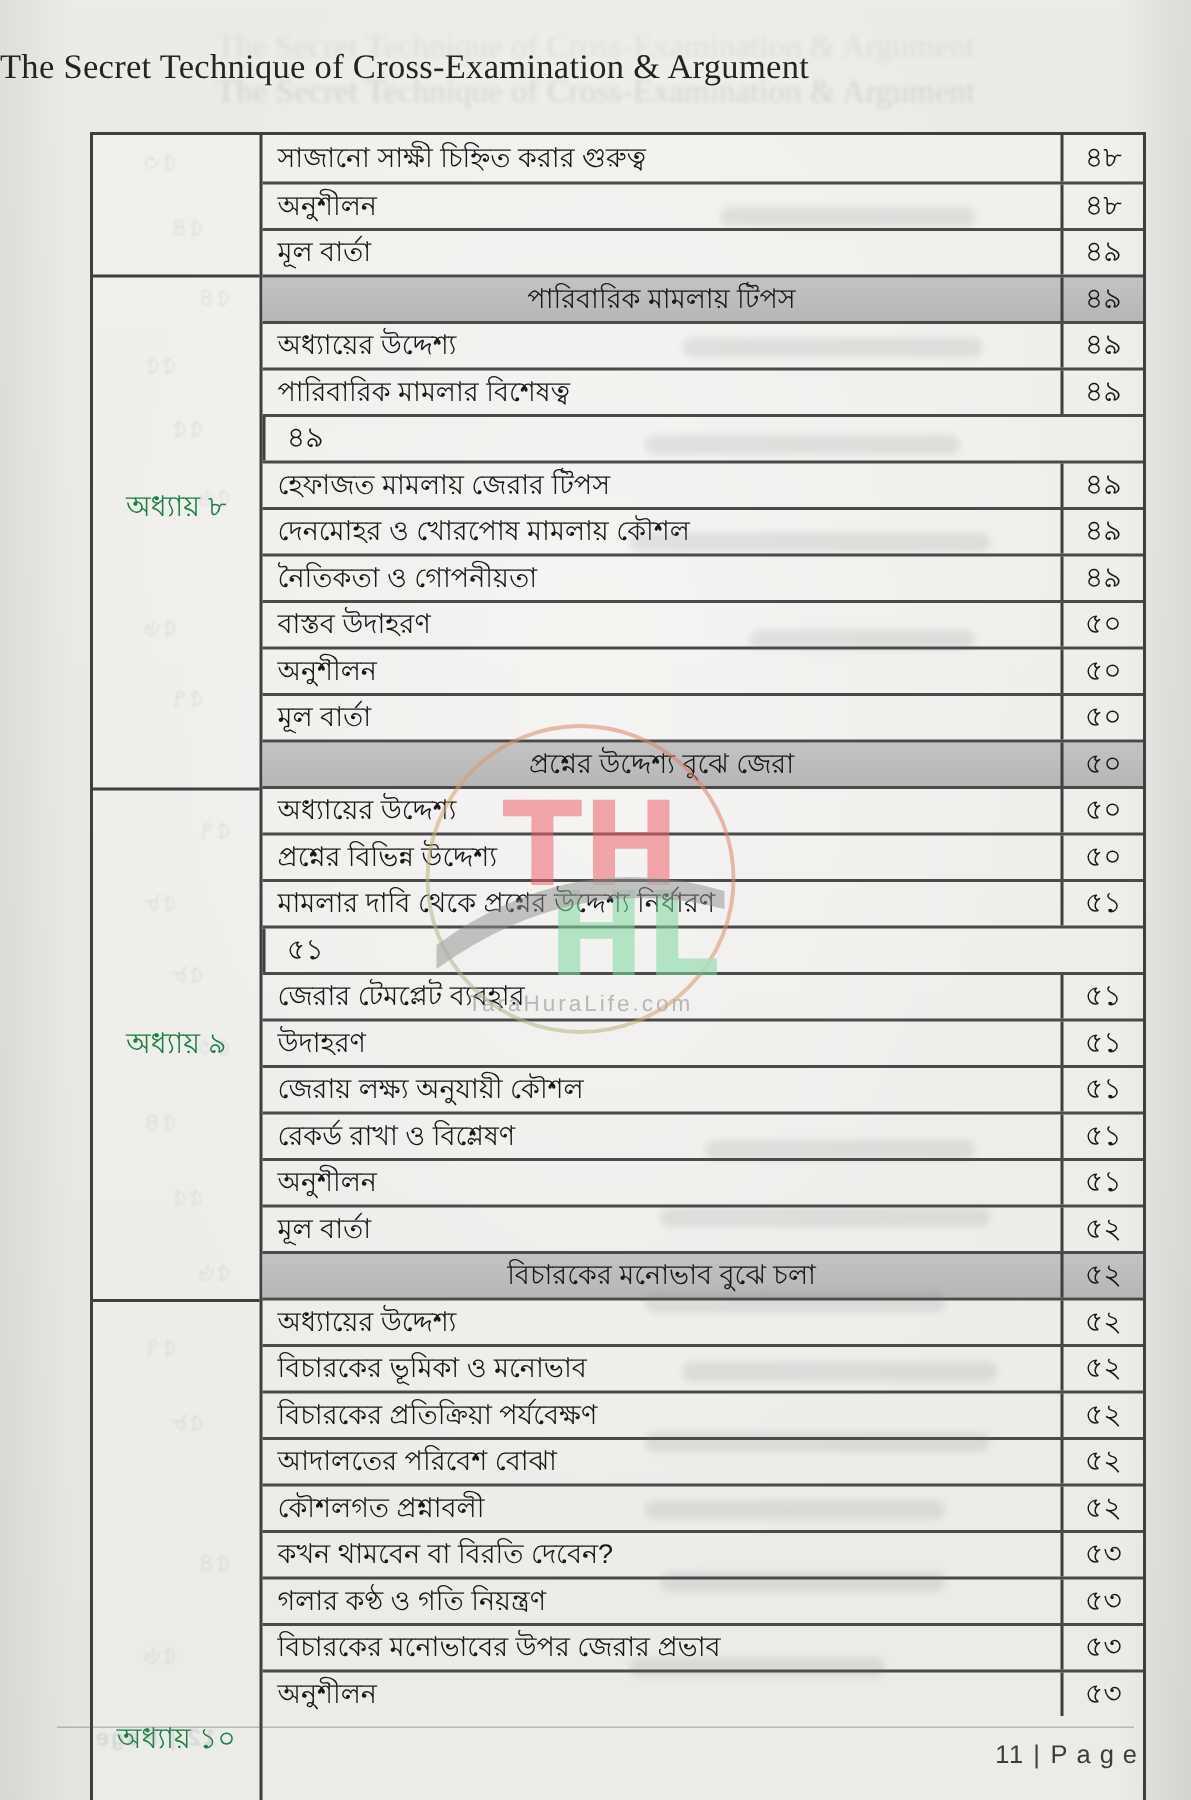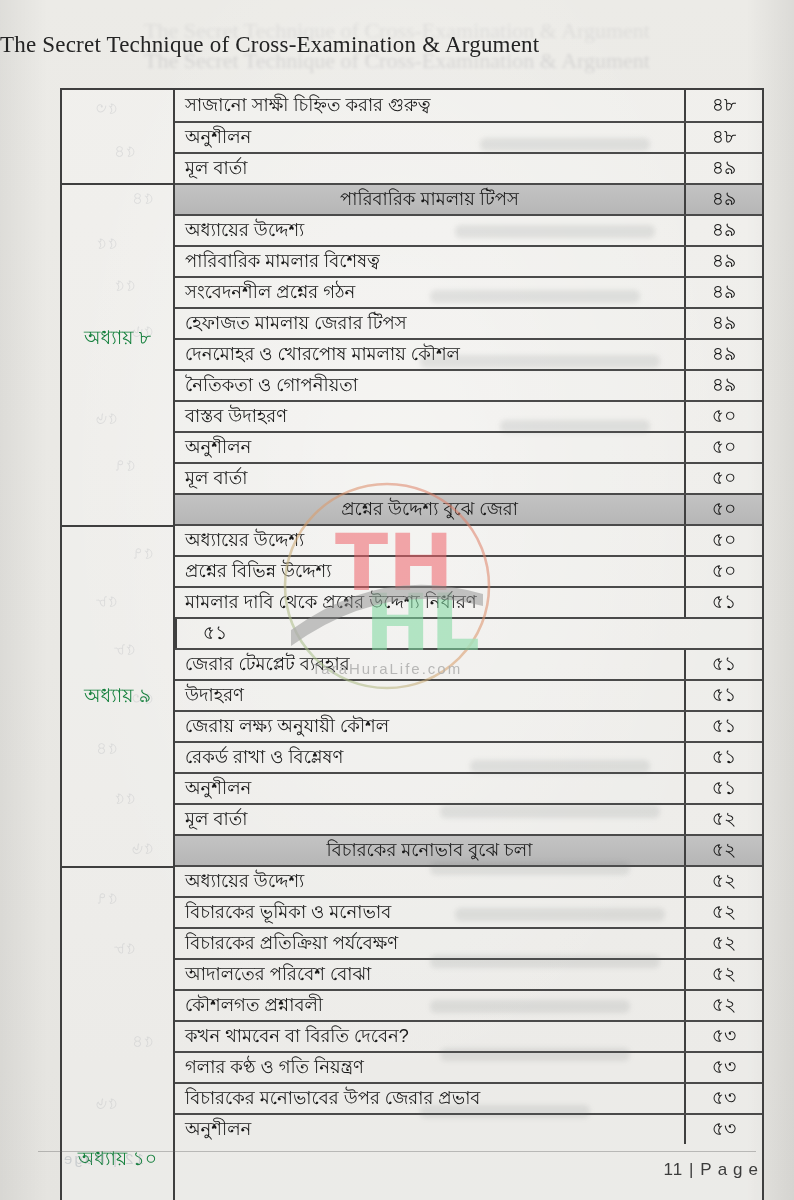--- a/index.html
+++ b/index.html
@@ -53,21 +53,21 @@
   .chapter-cell:nth-child(4){align-items:flex-end;padding-bottom:52px;}
   .rows-column{flex:1;display:flex;flex-direction:column;}
   .toc-row{display:flex;height:31px;}
   .toc-row + .toc-row{border-top:2px solid #4a4a4a;}
   .topic-cell{
     flex:1;display:flex;align-items:center;
     padding-left:10px;font-size:18px;line-height:29px;
     white-space:nowrap;overflow:hidden;
   }
   .page-cell{
-    width:78px;border-left:2px solid var(--border);
+    width:55px;border-left:2px solid var(--border);
     display:flex;align-items:center;justify-content:center;
     font-size:19px;
   }
   .toc-row.section{background:linear-gradient(180deg,#c3c3c3,#b6b6b6);}
   .toc-row.section .topic-cell{justify-content:center;padding-left:0;}
   
   .ghost-numeral{
     position:absolute;font-size:17px;color:#8e929b;opacity:.20;
     transform:scaleX(-1);filter:blur(.6px);pointer-events:none;
   }
@@ -133,21 +133,20 @@
       </div>
       <div class="toc-row">
         <div class="topic-cell">অধ্যায়ের উদ্দেশ্য</div>
         <div class="page-cell">৪৯</div>
       </div>
       <div class="toc-row">
         <div class="topic-cell">পারিবারিক মামলার বিশেষত্ব</div>
         <div class="page-cell">৪৯</div>
       </div>
       <div class="toc-row">
-        <div class="topic-cell">সংবেদনশীল প্রশ্নের গঠন</div>
         <div class="page-cell">৪৯</div>
       </div>
       <div class="toc-row">
         <div class="topic-cell">হেফাজত মামলায় জেরার টিপস</div>
         <div class="page-cell">৪৯</div>
       </div>
       <div class="toc-row">
         <div class="topic-cell">দেনমোহর ও খোরপোষ মামলায় কৌশল</div>
         <div class="page-cell">৪৯</div>
       </div>

